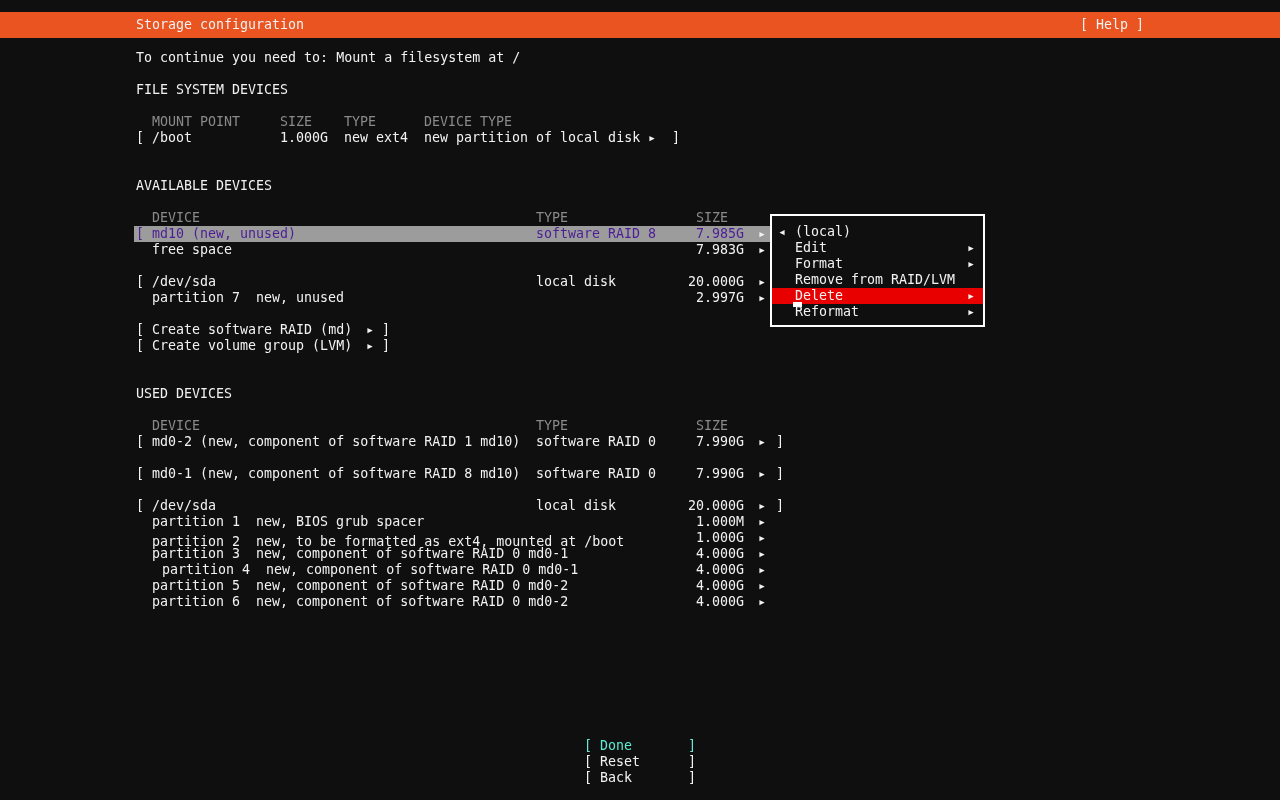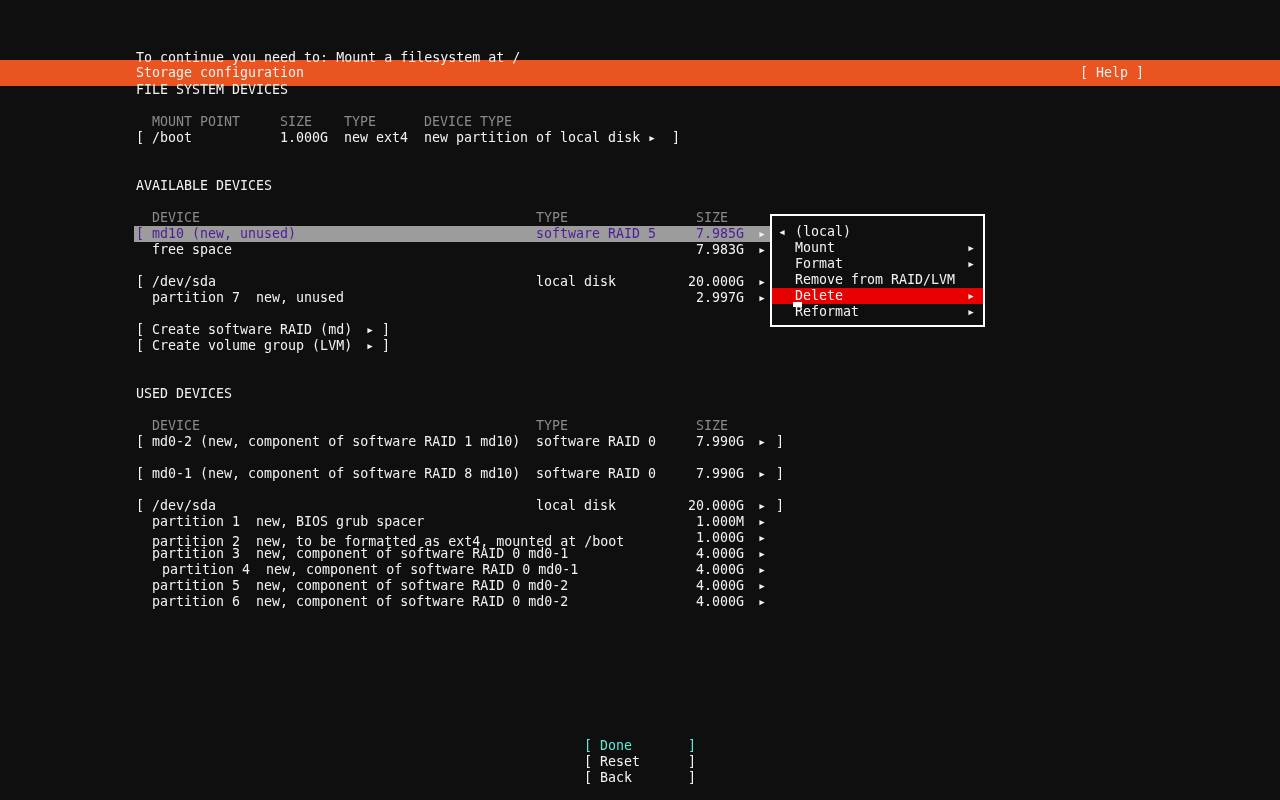--- a/index.html
+++ b/index.html
@@ -9,21 +9,21 @@
     font-family:"DejaVu Sans Mono", monospace;
   }
   .t{
     position:absolute;white-space:pre;
     font-size:13.3px;line-height:16px;height:16px;
     color:#f2f2f2;
   }
   .g{color:#8a8a8a;}          
   .dis{color:#5eead4;}        
   .blk{color:#4c1d95;}        
-  .titlebar{position:absolute;left:0;top:12px;width:1280px;height:26px;background:#e95420;margin-top:48px;}
+  .titlebar{position:absolute;left:0;top:12px;width:1280px;height:26px;background:#e95420;}
   .titlebar .t{top:5px;}
   .hl{position:absolute;left:134px;top:226px;width:636px;height:16px;background:#9c9c9c;}
   .menu{position:absolute;left:770px;top:214px;width:215px;height:113px;
         background:#0f0f0f;border:2px solid #ffffff;box-sizing:border-box;}
   .menu .t{color:#f2f2f2;}
   .dangerbar{position:absolute;left:0;top:72px;width:211px;height:16px;background:#e80000;}
   .cursor{position:absolute;left:21px;top:86px;width:9px;height:5px;background:#ffffff;}
   .sz{width:120px;text-align:right;}
 </style>
 </head>
@@ -48,21 +48,21 @@
 <span class="t" style="left:648px;top:130px">▸</span>
 <span class="t" style="left:672px;top:130px">]</span>
 
 <span class="t" style="left:136px;top:178px">AVAILABLE DEVICES</span>
 <span class="t g" style="left:152px;top:210px">DEVICE</span>
 <span class="t g" style="left:536px;top:210px">TYPE</span>
 <span class="t g" style="left:696px;top:210px">SIZE</span>
 
 <div class="hl">
   <span class="t blk" style="left:2px;top:0">[ md10 (new, unused)</span>
-  <span class="t blk" style="left:402px;top:0">software RAID 5</span>
+  <span class="t blk" style="left:402px;top:0">software RAID 8</span>
   <span class="t blk sz" style="left:490px;top:0">7.985G</span>
   <span class="t" style="left:624px;top:0">▸</span>
 </div>
 <span class="t" style="left:776px;top:226px">]</span>
 
 <span class="t" style="left:152px;top:242px">free space</span>
 <span class="t sz" style="left:624px;top:242px">7.983G</span>
 <span class="t" style="left:758px;top:242px">▸</span>
 
 <span class="t" style="left:136px;top:274px">[ /dev/sda</span>
@@ -131,21 +131,21 @@
 <span class="t" style="left:758px;top:594px">▸</span>
 
 <span class="t dis" style="left:584px;top:738px">[ Done       ]</span>
 <span class="t" style="left:584px;top:754px">[ Reset      ]</span>
 <span class="t" style="left:584px;top:770px">[ Back       ]</span>
 
 <div class="menu">
   <span class="t" style="left:6px;top:8px">◂</span>
   <span class="t" style="left:23px;top:8px">(local)</span>
 
-  <span class="t" style="left:23px;top:24px">Mount</span>
+  <span class="t" style="left:23px;top:24px">Edit</span>
   <span class="t" style="left:195px;top:24px">▸</span>
 
   <span class="t" style="left:23px;top:40px">Format</span>
   <span class="t" style="left:195px;top:40px">▸</span>
 
   <span class="t dis" style="left:23px;top:56px">Remove from RAID/LVM</span>
 
   <div class="dangerbar">
     <span class="t" style="left:23px;top:0"><span>D</span><span>elete</span></span>
     <span class="t" style="left:195px;top:0">▸</span>

